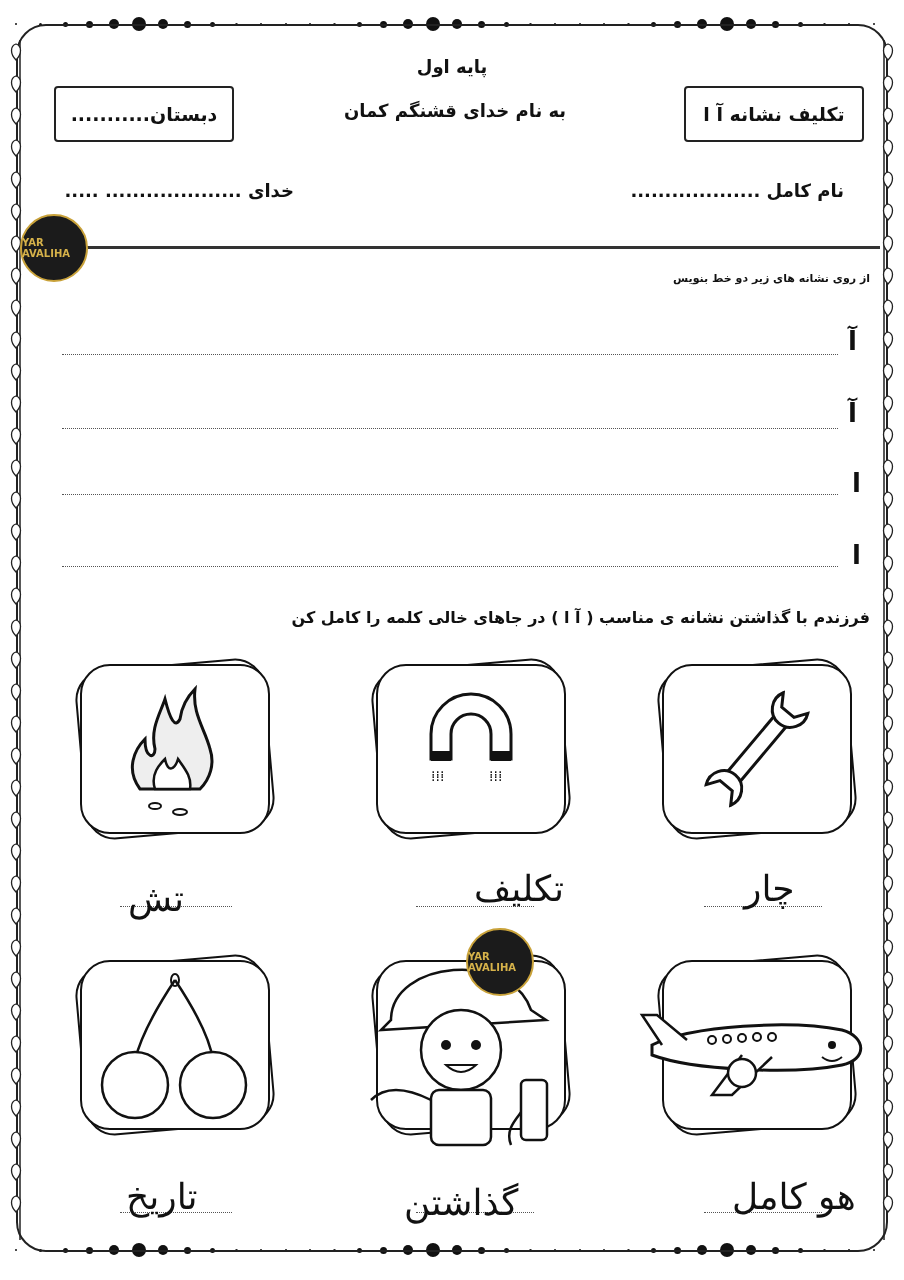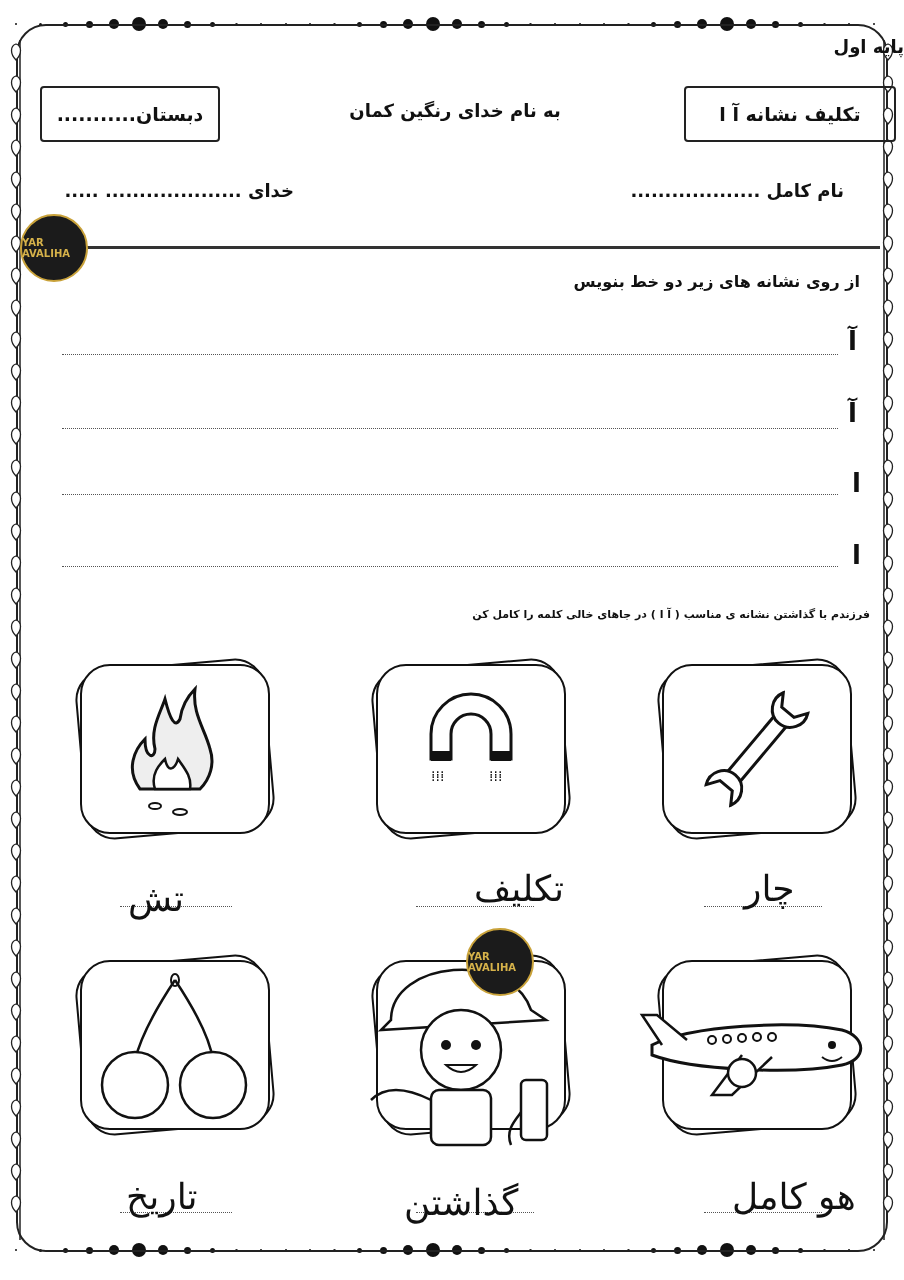--- a/index.html
+++ b/index.html
@@ -183,50 +183,50 @@
       <path d="M8 980 c-6 -6 -6 -14 0 -16 c6 2 6 10 0 16z" fill="#fff" stroke="#222" stroke-width="1.3"></path>
       <path d="M8 1012 c-6 -6 -6 -14 0 -16 c6 2 6 10 0 16z" fill="#fff" stroke="#222" stroke-width="1.3"></path>
       <path d="M8 1044 c-6 -6 -6 -14 0 -16 c6 2 6 10 0 16z" fill="#fff" stroke="#222" stroke-width="1.3"></path>
       <path d="M8 1076 c-6 -6 -6 -14 0 -16 c6 2 6 10 0 16z" fill="#fff" stroke="#222" stroke-width="1.3"></path>
       <path d="M8 1108 c-6 -6 -6 -14 0 -16 c6 2 6 10 0 16z" fill="#fff" stroke="#222" stroke-width="1.3"></path>
       <path d="M8 1140 c-6 -6 -6 -14 0 -16 c6 2 6 10 0 16z" fill="#fff" stroke="#222" stroke-width="1.3"></path>
       <path d="M8 1172 c-6 -6 -6 -14 0 -16 c6 2 6 10 0 16z" fill="#fff" stroke="#222" stroke-width="1.3"></path>
     </g>
 </svg>
 
-<div class="abs rtl bold" style="left:0;width:904px;top:36px;font-size:18px">پایه اول</div>
-
-<div class="hbox rtl" style="left:684px;top:86px;width:212px;height:56px">
+<div class="abs rtl bold" style="left:0;width:904px;top:56px;text-align:center;font-size:18px">پایه اول</div>
+
+<div class="hbox rtl" style="left:684px;top:86px;width:180px;height:56px">
   <span>تکلیف نشانه  آ  ا</span>
 </div>
-<div class="abs rtl bold" style="left:300px;width:310px;top:100px;text-align:center;font-size:18px">به نام خدای رنگین کمان</div>
-<div class="hbox rtl" style="left:40px;top:86px;width:180px;height:56px">
+<div class="abs rtl bold" style="left:300px;width:310px;top:100px;text-align:center;font-size:18px">به نام خدای قشنگم کمان</div>
+<div class="hbox rtl" style="left:54px;top:86px;width:180px;height:56px">
   <span>دبستان...........</span>
 </div>
 
 <div class="abs rtl bold" style="right:60px;top:180px;font-size:18px">نام کامل ...................</div>
 <div class="abs rtl bold" style="left:64px;top:180px;font-size:18px;width:230px;text-align:right">خدای ....................  .....</div>
 
 <div class="hline" style="left:40px;top:246px;width:840px"></div>
 <div class="badge" style="left:20px;top:214px">
     <span>YAR AVALIHA</span>
   </div>
 
-<div class="abs rtl bold" style="right:44px;top:272px;font-size:16px">از روی نشانه های زیر دو خط بنویس</div>
+<div class="abs rtl bold" style="right:34px;top:272px;font-size:11px">از روی نشانه های زیر دو خط بنویس</div>
 
 <div class="letter" style="left:848px;top:326px">آ</div>
 <div class="dotline" style="left:62px;top:354px;width:776px"></div>
 <div class="letter" style="left:848px;top:398px">آ</div>
 <div class="dotline" style="left:62px;top:428px;width:776px"></div>
 <div class="letter" style="left:852px;top:468px">ا</div>
 <div class="dotline" style="left:62px;top:494px;width:776px"></div>
 <div class="letter" style="left:852px;top:540px">ا</div>
 <div class="dotline" style="left:62px;top:566px;width:776px"></div>
 
-<div class="abs rtl bold" style="right:34px;top:608px;font-size:11px">فرزندم با گذاشتن نشانه ی مناسب ( آ ا ) در جاهای خالی کلمه را کامل کن</div>
+<div class="abs rtl bold" style="right:34px;top:608px;font-size:16px">فرزندم با گذاشتن نشانه ی مناسب ( آ ا ) در جاهای خالی کلمه را کامل کن</div>
 
 <div class="card" style="left:662px;top:664px">
   <div class="b1"></div>
     <div class="b2"></div>
   <svg class="abs" style="left:35px;top:15px" width="120" height="140" viewBox="0 0 120 140">
     <g transform="rotate(40 60 70)" fill="#fff" stroke="#111" stroke-width="3">
       <rect x="52" y="25" width="16" height="90" rx="6"></rect>
       <path d="M44 10 a18 18 0 1 0 32 0 l-8 12 h-16z"></path>
       <path d="M44 130 a18 18 0 1 1 32 0 l-8 -12 h-16z"></path>
     </g>

